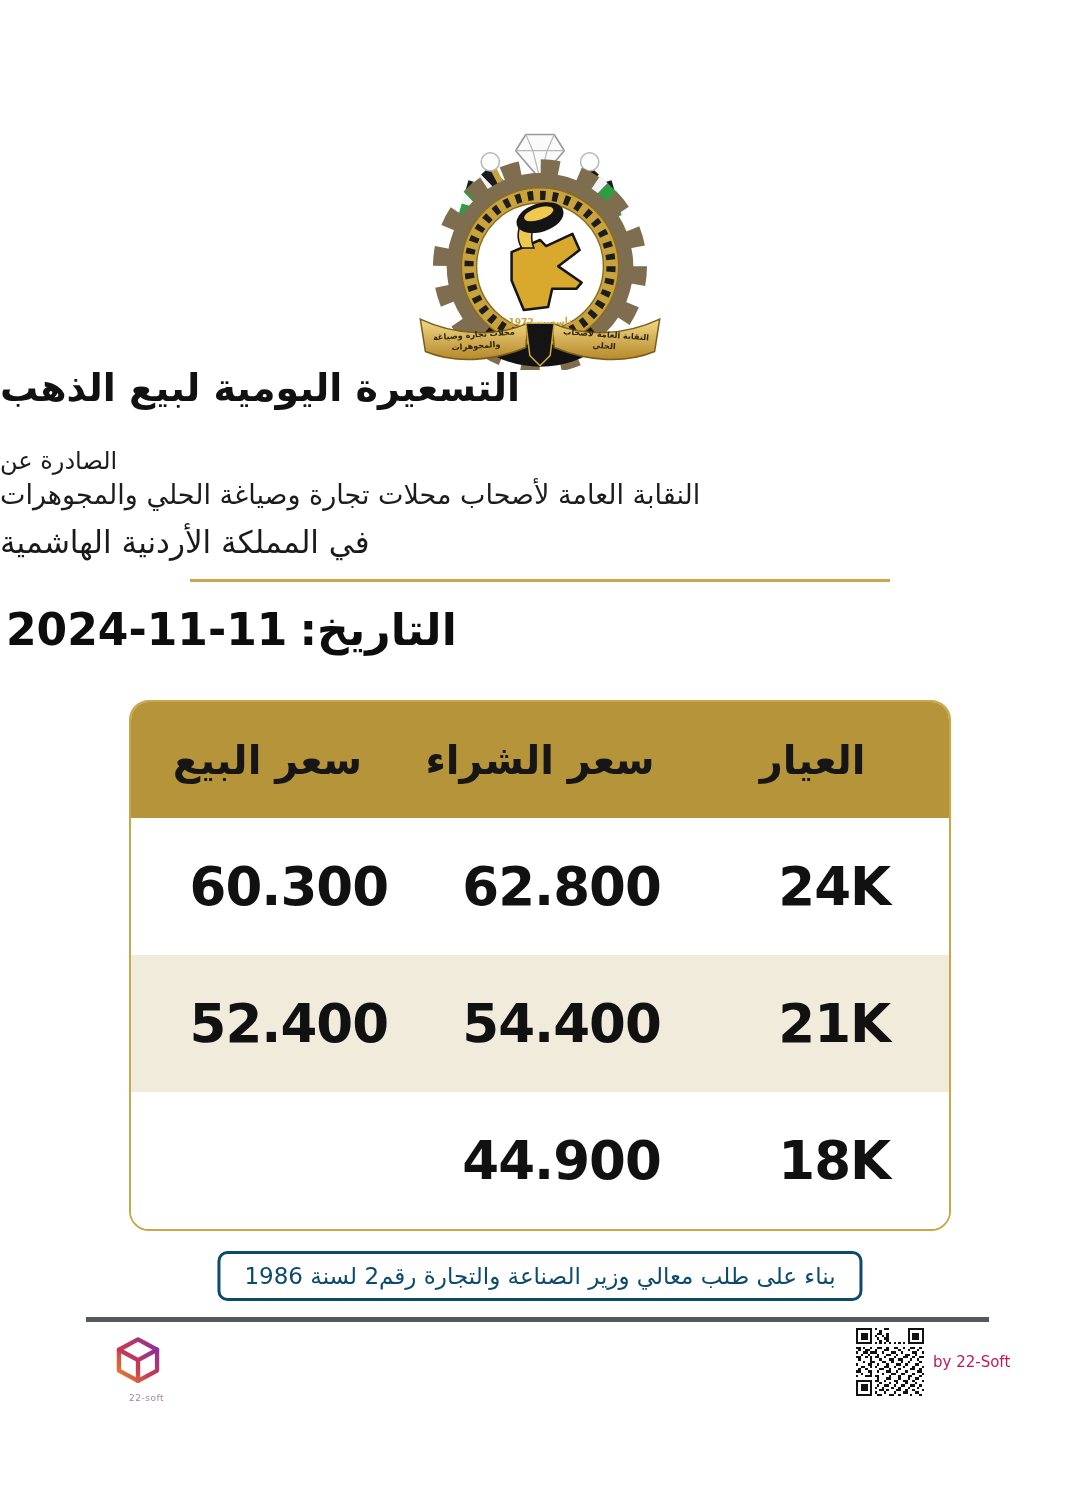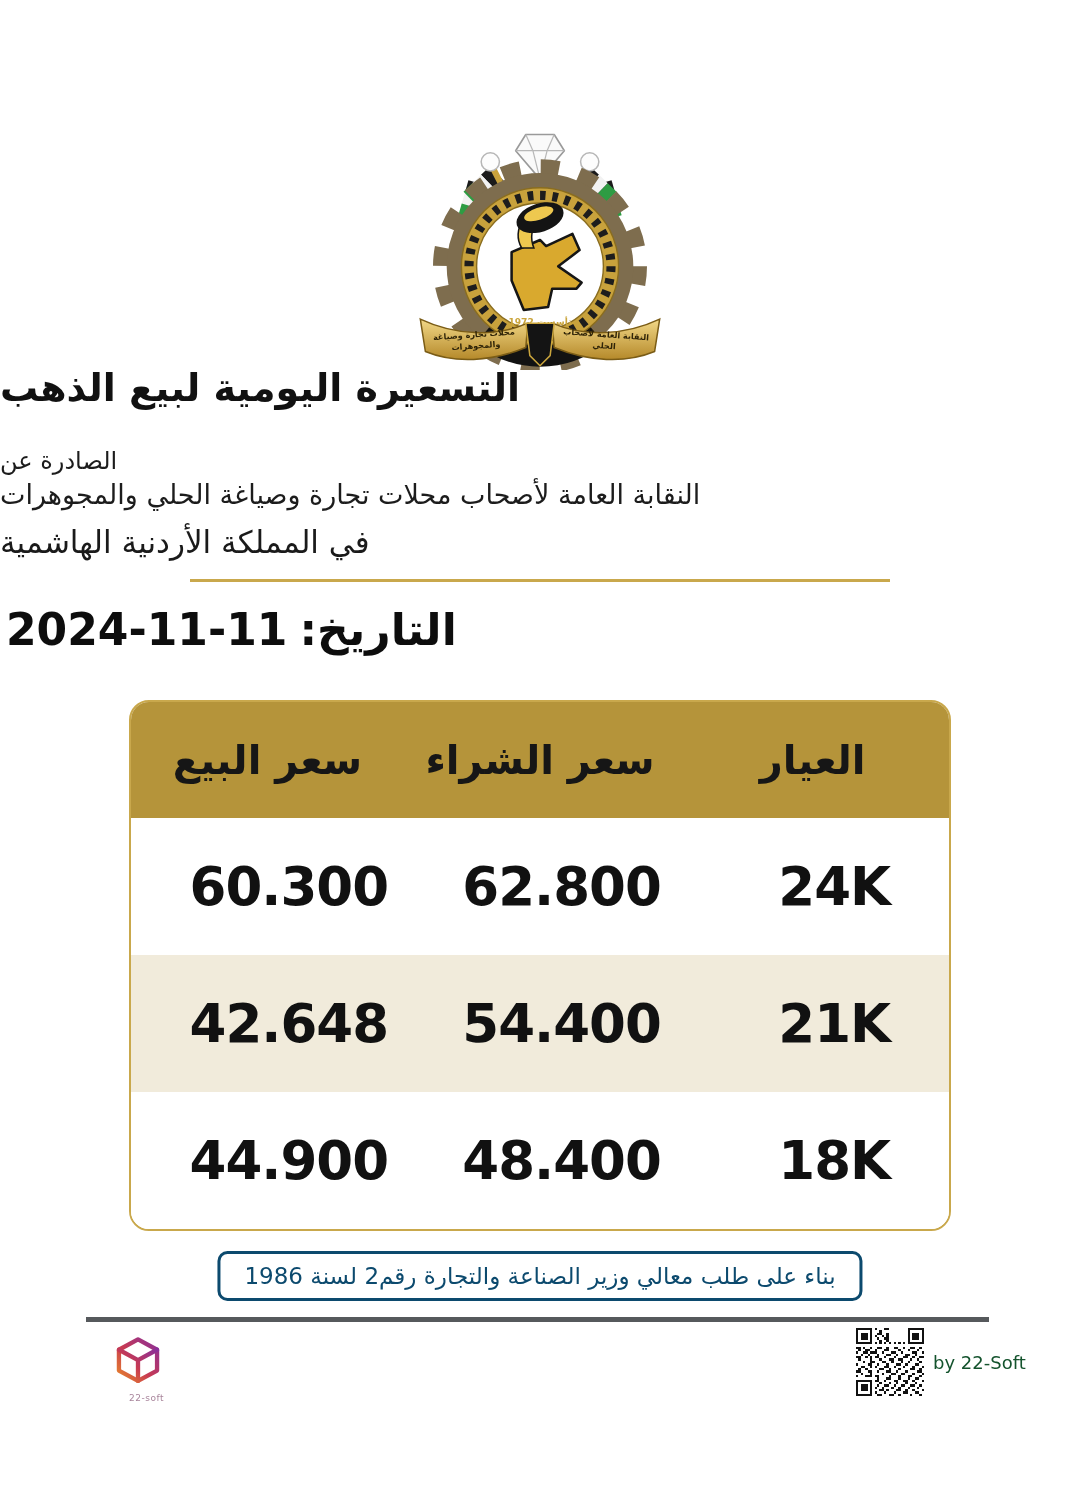--- a/index.html
+++ b/index.html
@@ -48,21 +48,21 @@
   }
 
   .bottom-rule { position:absolute; top:1317px; left:86px; width:903px; height:5px;
                  background:#56595C; }
 
   .brand { position:absolute; left:102px; top:1334px; width:62px; text-align:right; }
   .brand-label { font-size:9px; color:#a8849b; letter-spacing:0.5px; margin-top:1px; }
 
   .qr-block { position:absolute; left:856px; top:1328px; display:flex;
               align-items:center; gap:9px; }
-  .qr-credit { font-size:18px; color:#14532d; }
+  .qr-credit { font-size:15px; color:#be185d; }
 </style>
 </head>
 <body>
 
 <div class="page">
 
   <div class="emblem">
     <svg viewBox="0 0 280 252" xmlns="http://www.w3.org/2000/svg">
       <defs>
         <linearGradient id="goldRibbon" x1="0" y1="0" x2="0" y2="1">
@@ -150,25 +150,24 @@
       <div class="cell">سعر البيع</div>
     </div>
     <div class="pt-row">
       <div class="cell">24K</div>
       <div class="cell">62.800</div>
       <div class="cell">60.300</div>
     </div>
     <div class="pt-row alt">
       <div class="cell">21K</div>
       <div class="cell">54.400</div>
-      <div class="cell">42.648</div>
+      <div class="cell">52.400</div>
     </div>
     <div class="pt-row">
       <div class="cell">18K</div>
-      <div class="cell">48.400</div>
       <div class="cell">44.900</div>
     </div>
   </div>
 
   <div class="note-box" dir="rtl">بناء على طلب معالي وزير الصناعة والتجارة رقم2 لسنة 1986</div>
 
   <div class="bottom-rule"></div>
 
   <div class="brand">
     <svg viewBox="0 0 60 62" width="52" height="54">

